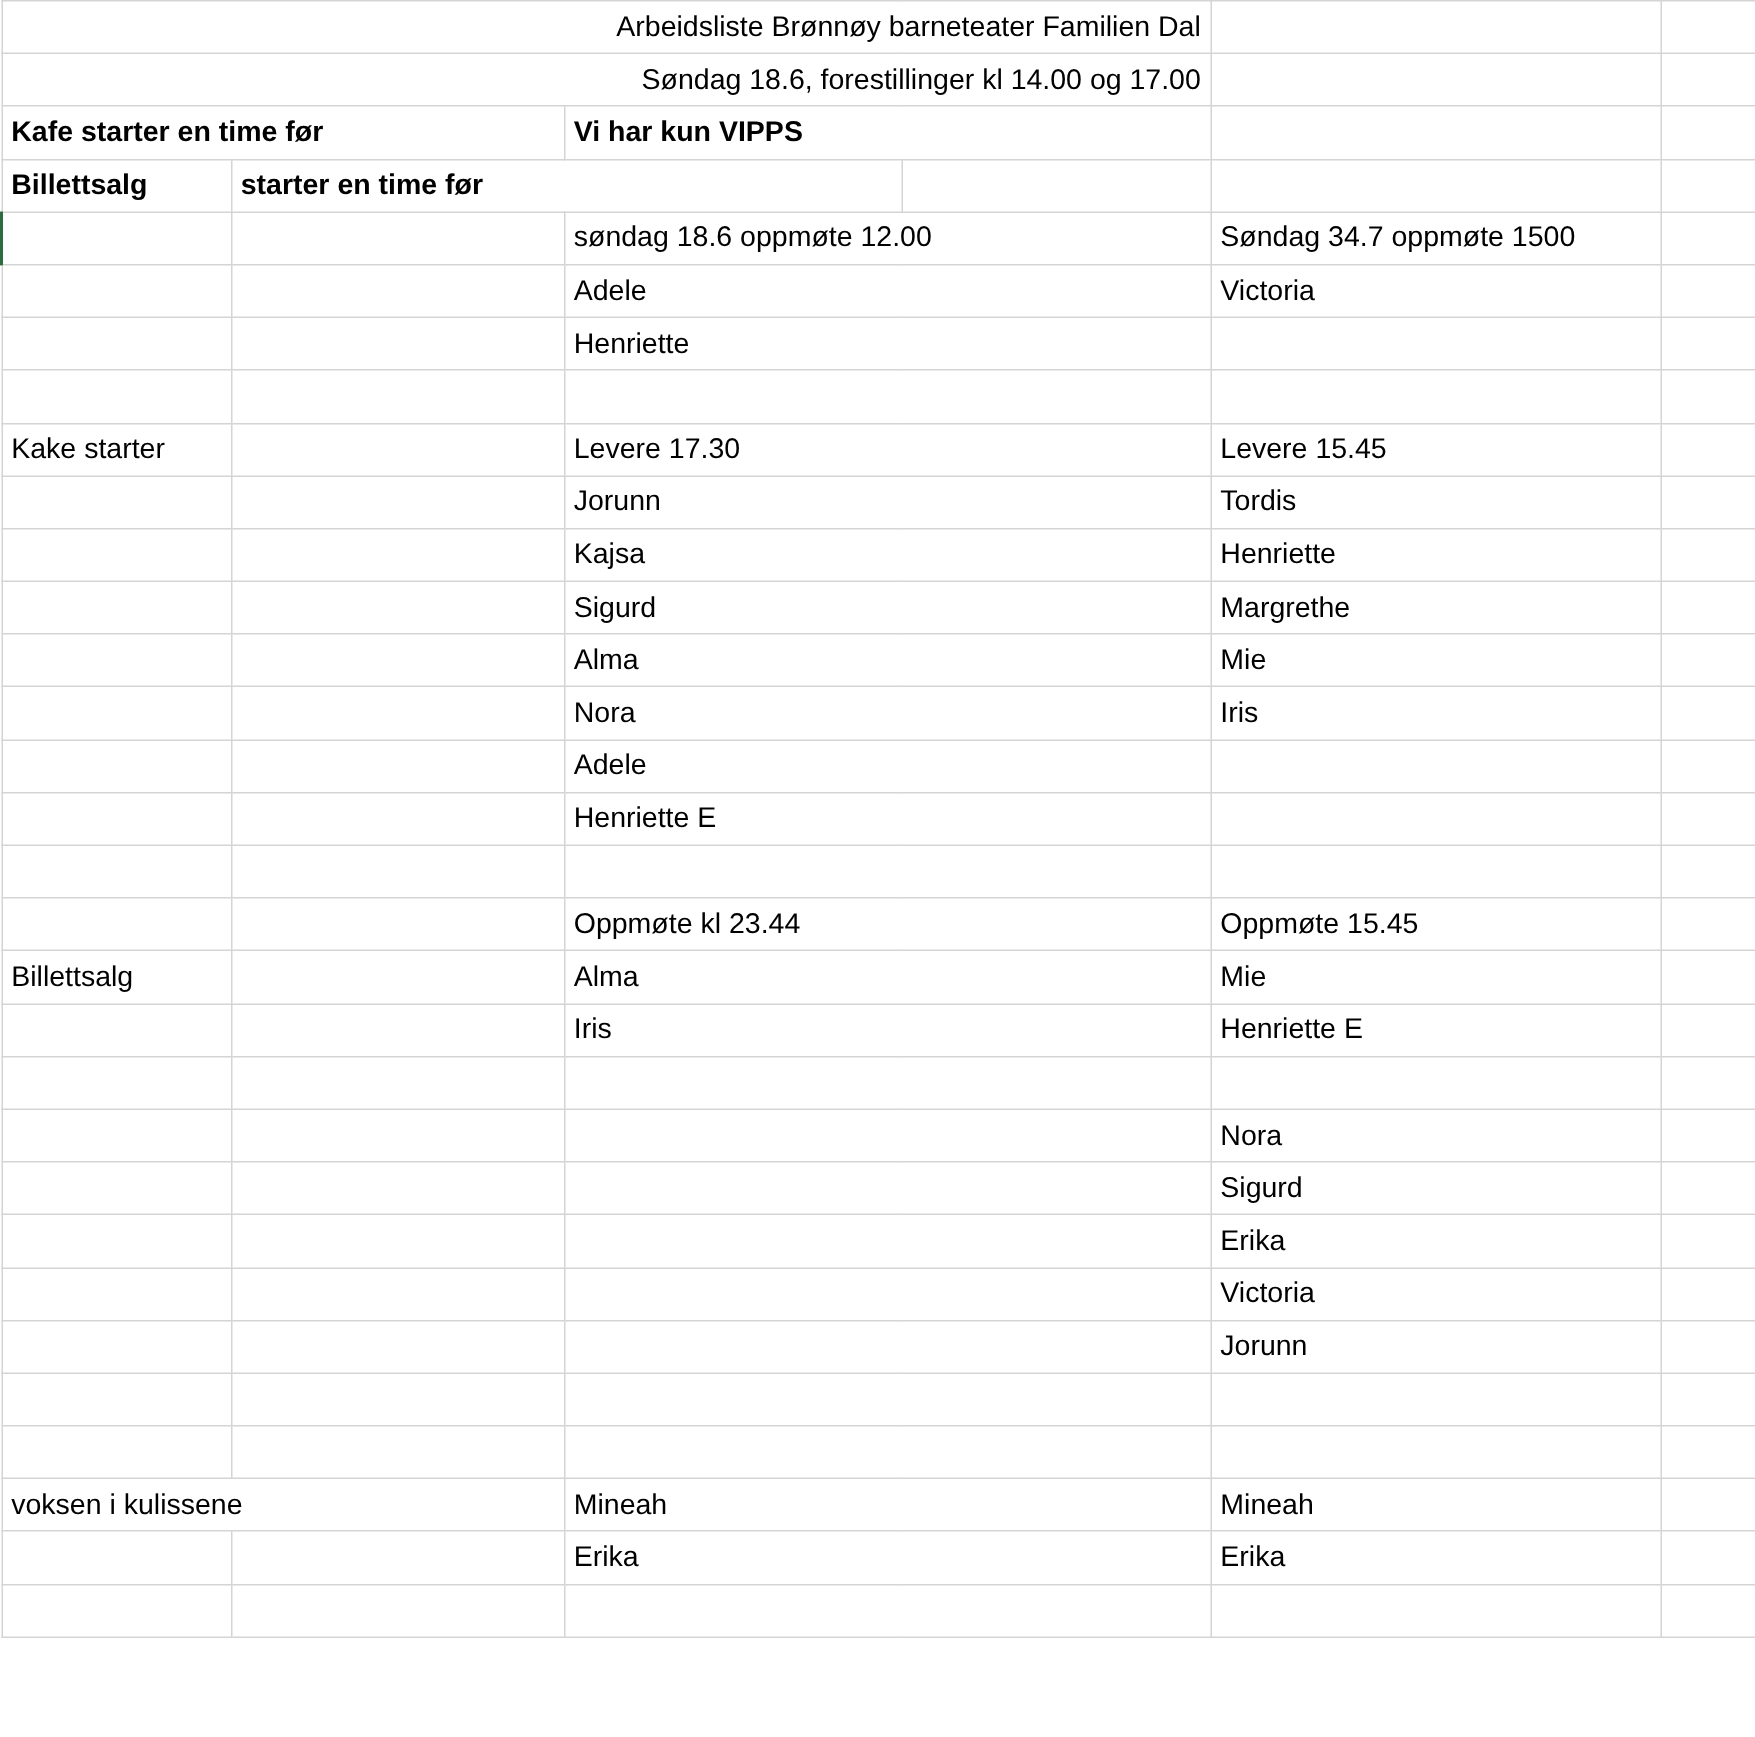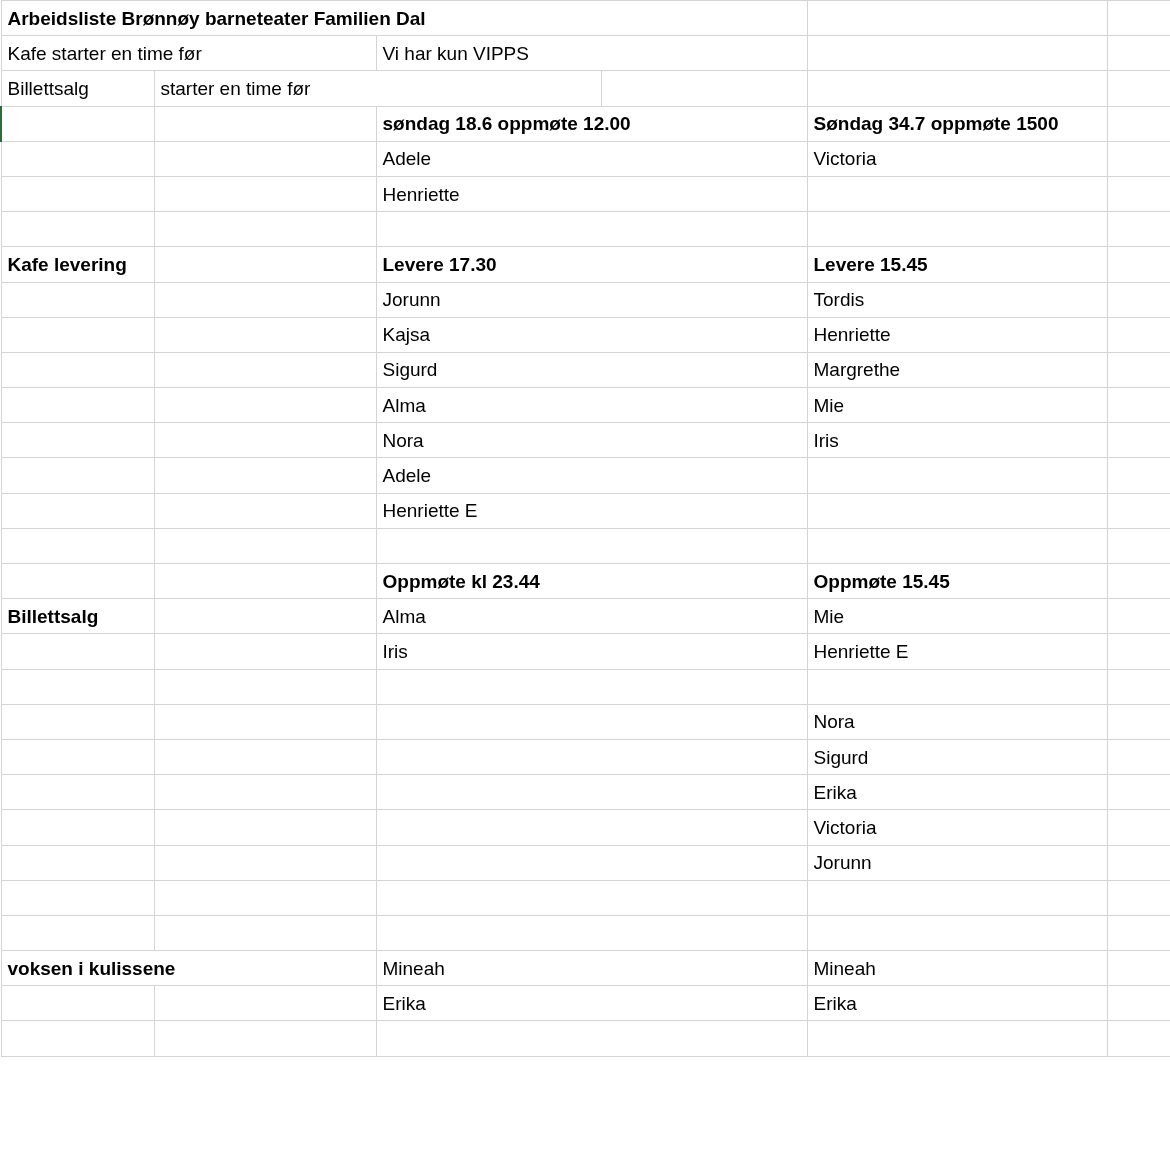--- a/index.html
+++ b/index.html
@@ -30,29 +30,30 @@
     overflow: visible;
   }
   
   col.c0 { width: 153px; }
   col.c1 { width: 222px; }
   col.c2 { width: 225px; }
   col.c3 { width: 206px; }
   col.c4 { width: 300px; }
   col.c5 { width: 64px; }
 
-  .bold { font-weight: bold; margin-top: 30px; }
+  .bold { font-weight: normal; margin-top: 30px; }
   .title-row td {
     font-size: 22px;
-    font-weight: bold;
+    font-weight: normal;
     height: 40px;
+    text-align: right;
   }
   .hdr-row td {
     font-size: 21px;
-    font-weight: normal;
+    font-weight: bold;
     height: 40px;
   }
   .spacer-left {
     border-left: 2px solid #2f6b3f !important;
   }
   .nowrap-overflow {
     overflow: visible;
     position: relative;
     z-index: 2;
   }
@@ -70,20 +71,25 @@
       <col class="c5">
   </colgroup>
   <tbody>
 
     <tr class="title-row">
       <td colspan="4" class="nowrap-overflow">Arbeidsliste Brønnøy barneteater Familien Dal</td>
       <td></td>
       <td></td>
     </tr>
 
+    <tr class="title-row">
+      <td colspan="4" class="nowrap-overflow">Søndag 18.6, forestillinger kl 14.00 og 17.00</td>
+      <td></td>
+      <td></td>
+    </tr>
 
     <tr class="hdr-row">
       <td colspan="2" class="nowrap-overflow">Kafe starter en time før</td>
       <td colspan="2" class="nowrap-overflow">Vi har kun VIPPS</td>
       <td></td>
       <td></td>
     </tr>
 
     <tr class="hdr-row">
       <td>Billettsalg</td>
@@ -117,21 +123,21 @@
     </tr>
     <tr>
       <td></td>
       <td></td>
       <td colspan="2"></td>
       <td></td>
       <td></td>
     </tr>
 
     <tr>
-      <td class="bold nowrap-overflow">Kafe levering</td>
+      <td class="bold nowrap-overflow">Kake starter</td>
       <td></td>
       <td colspan="2" class="bold">Levere 17.30</td>
       <td class="bold">Levere 15.45</td>
       <td></td>
     </tr>
     <tr>
       <td></td>
       <td></td>
       <td colspan="2">Jorunn</td>
       <td>Tordis</td>

